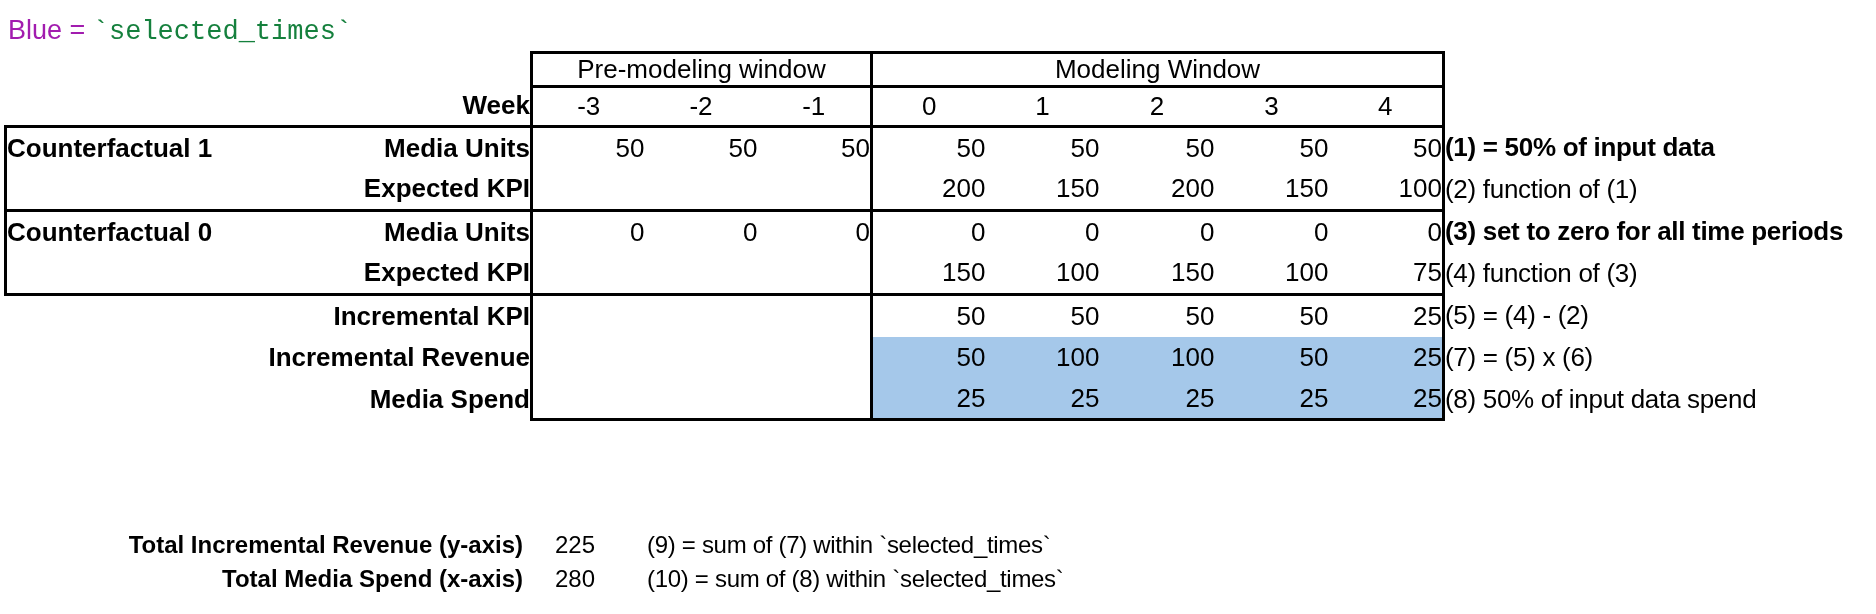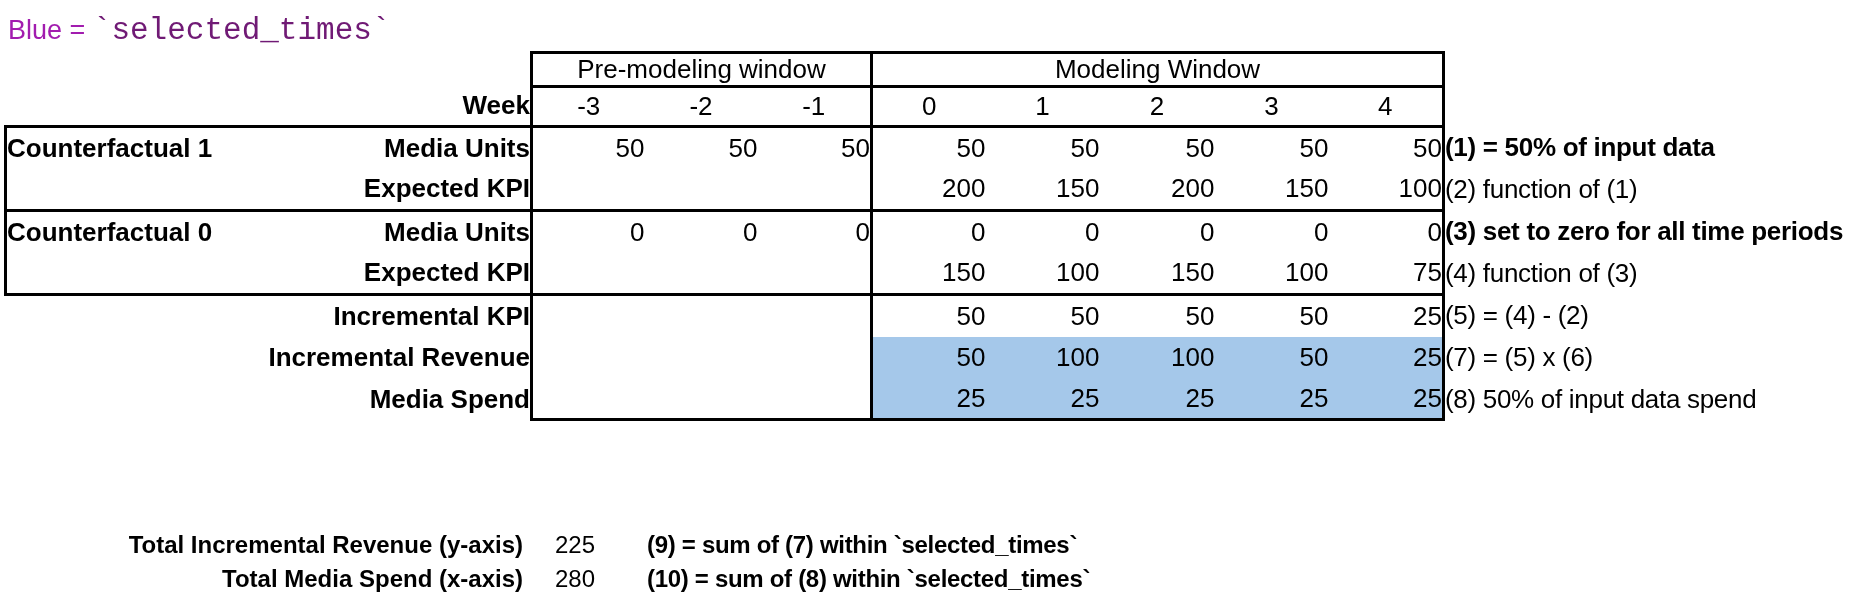--- a/index.html
+++ b/index.html
@@ -2,21 +2,21 @@
 <html><head>
 <meta charset="utf-8">
 <style>
   html,body{margin:0;padding:0;background:#fff;}
   body{width:1876px;height:614px;overflow:hidden;position:relative;
        font-family:"Liberation Sans",sans-serif;color:#000;}
 
   
   .title{position:absolute;left:8px;top:14px;font-size:27px;line-height:32px;white-space:nowrap;}
   .title .pfx{color:#a21caf;}
-  .title .code{font-family:"Liberation Mono","DejaVu Sans Mono",monospace;color:#701a75;font-size:31px;}
+  .title .code{font-family:"Liberation Mono","DejaVu Sans Mono",monospace;color:#15803d;font-size:27px;}
 
   
   table.cf{position:absolute;left:4px;top:51px;border-collapse:collapse;table-layout:fixed;
            font-size:26px;}
   table.cf td{padding:0;vertical-align:middle;overflow:hidden;white-space:nowrap;}
   col.c-grp{width:248px;} col.c-lbl{width:278px;}
   col.c-p{width:113px;} col.c-p3{width:114px;}
   col.c-m{width:114px;} col.c-m3{width:115px;} col.c-m5{width:115px;}
   col.c-ann{width:430px;}
   tr.h47{height:30px;} tr.h40{height:40px;margin-top:13px;} tr.h42{height:42px;} tr.h41{height:41px;}
@@ -32,21 +32,21 @@
   .ann{text-align:left;padding-left:8px;letter-spacing:-0.3px;}
   .ann-b{font-weight:bold;}
   .hl{background:#a5c8ea;}
 
   
   .totals{position:absolute;left:4px;top:528px;display:grid;
           grid-template-columns:519px 72px auto;grid-auto-rows:34px;
           font-size:24px;align-items:center;}
   .totals .tlabel{font-weight:bold;text-align:right;white-space:nowrap;}
   .totals .tvalue{text-align:right;white-space:nowrap;}
-  .totals .tann{padding-left:52px;white-space:nowrap;letter-spacing:-0.3px;font-weight:bold;}
+  .totals .tann{padding-left:52px;white-space:nowrap;letter-spacing:-0.3px;}
 </style>
 </head>
 <body>
 
 <div class="title">
   <span class="pfx">Blue = </span><span class="code">`selected_times`</span>
 </div>
 
 <table class="cf">
   <colgroup>

